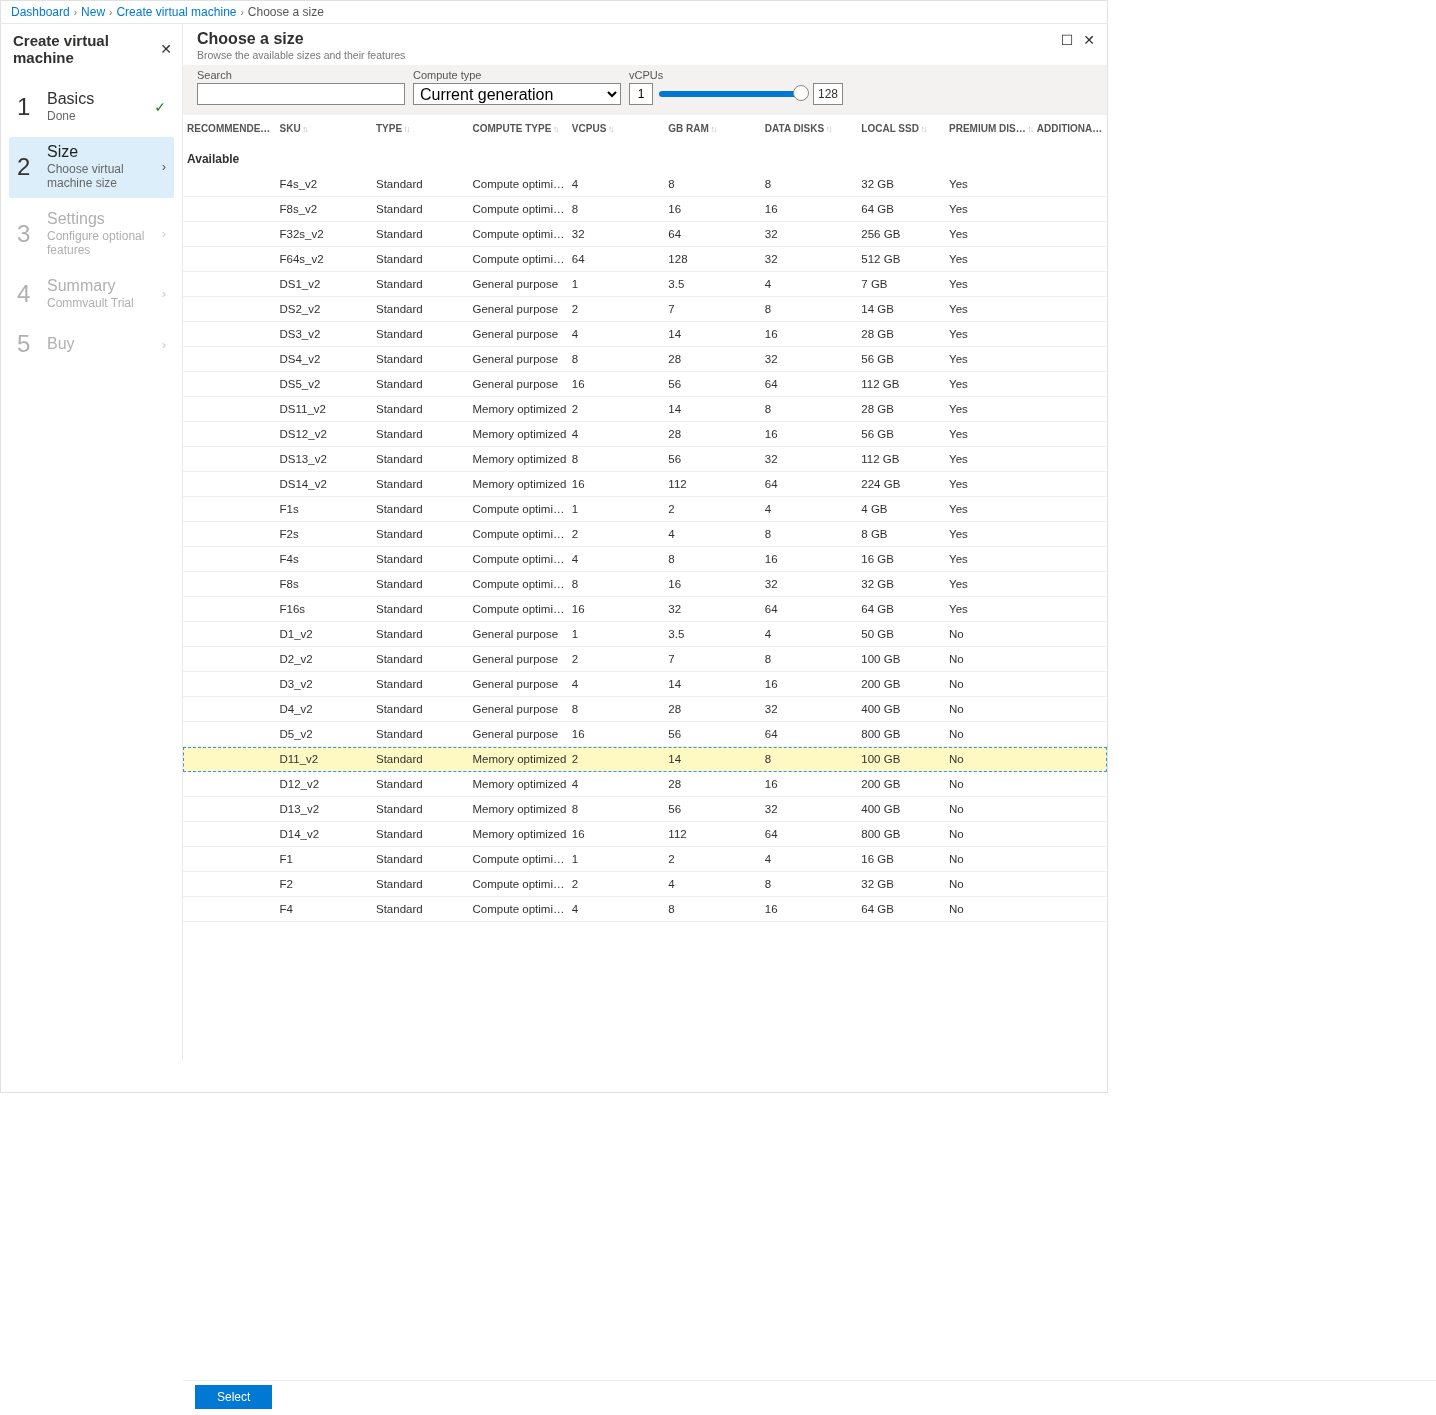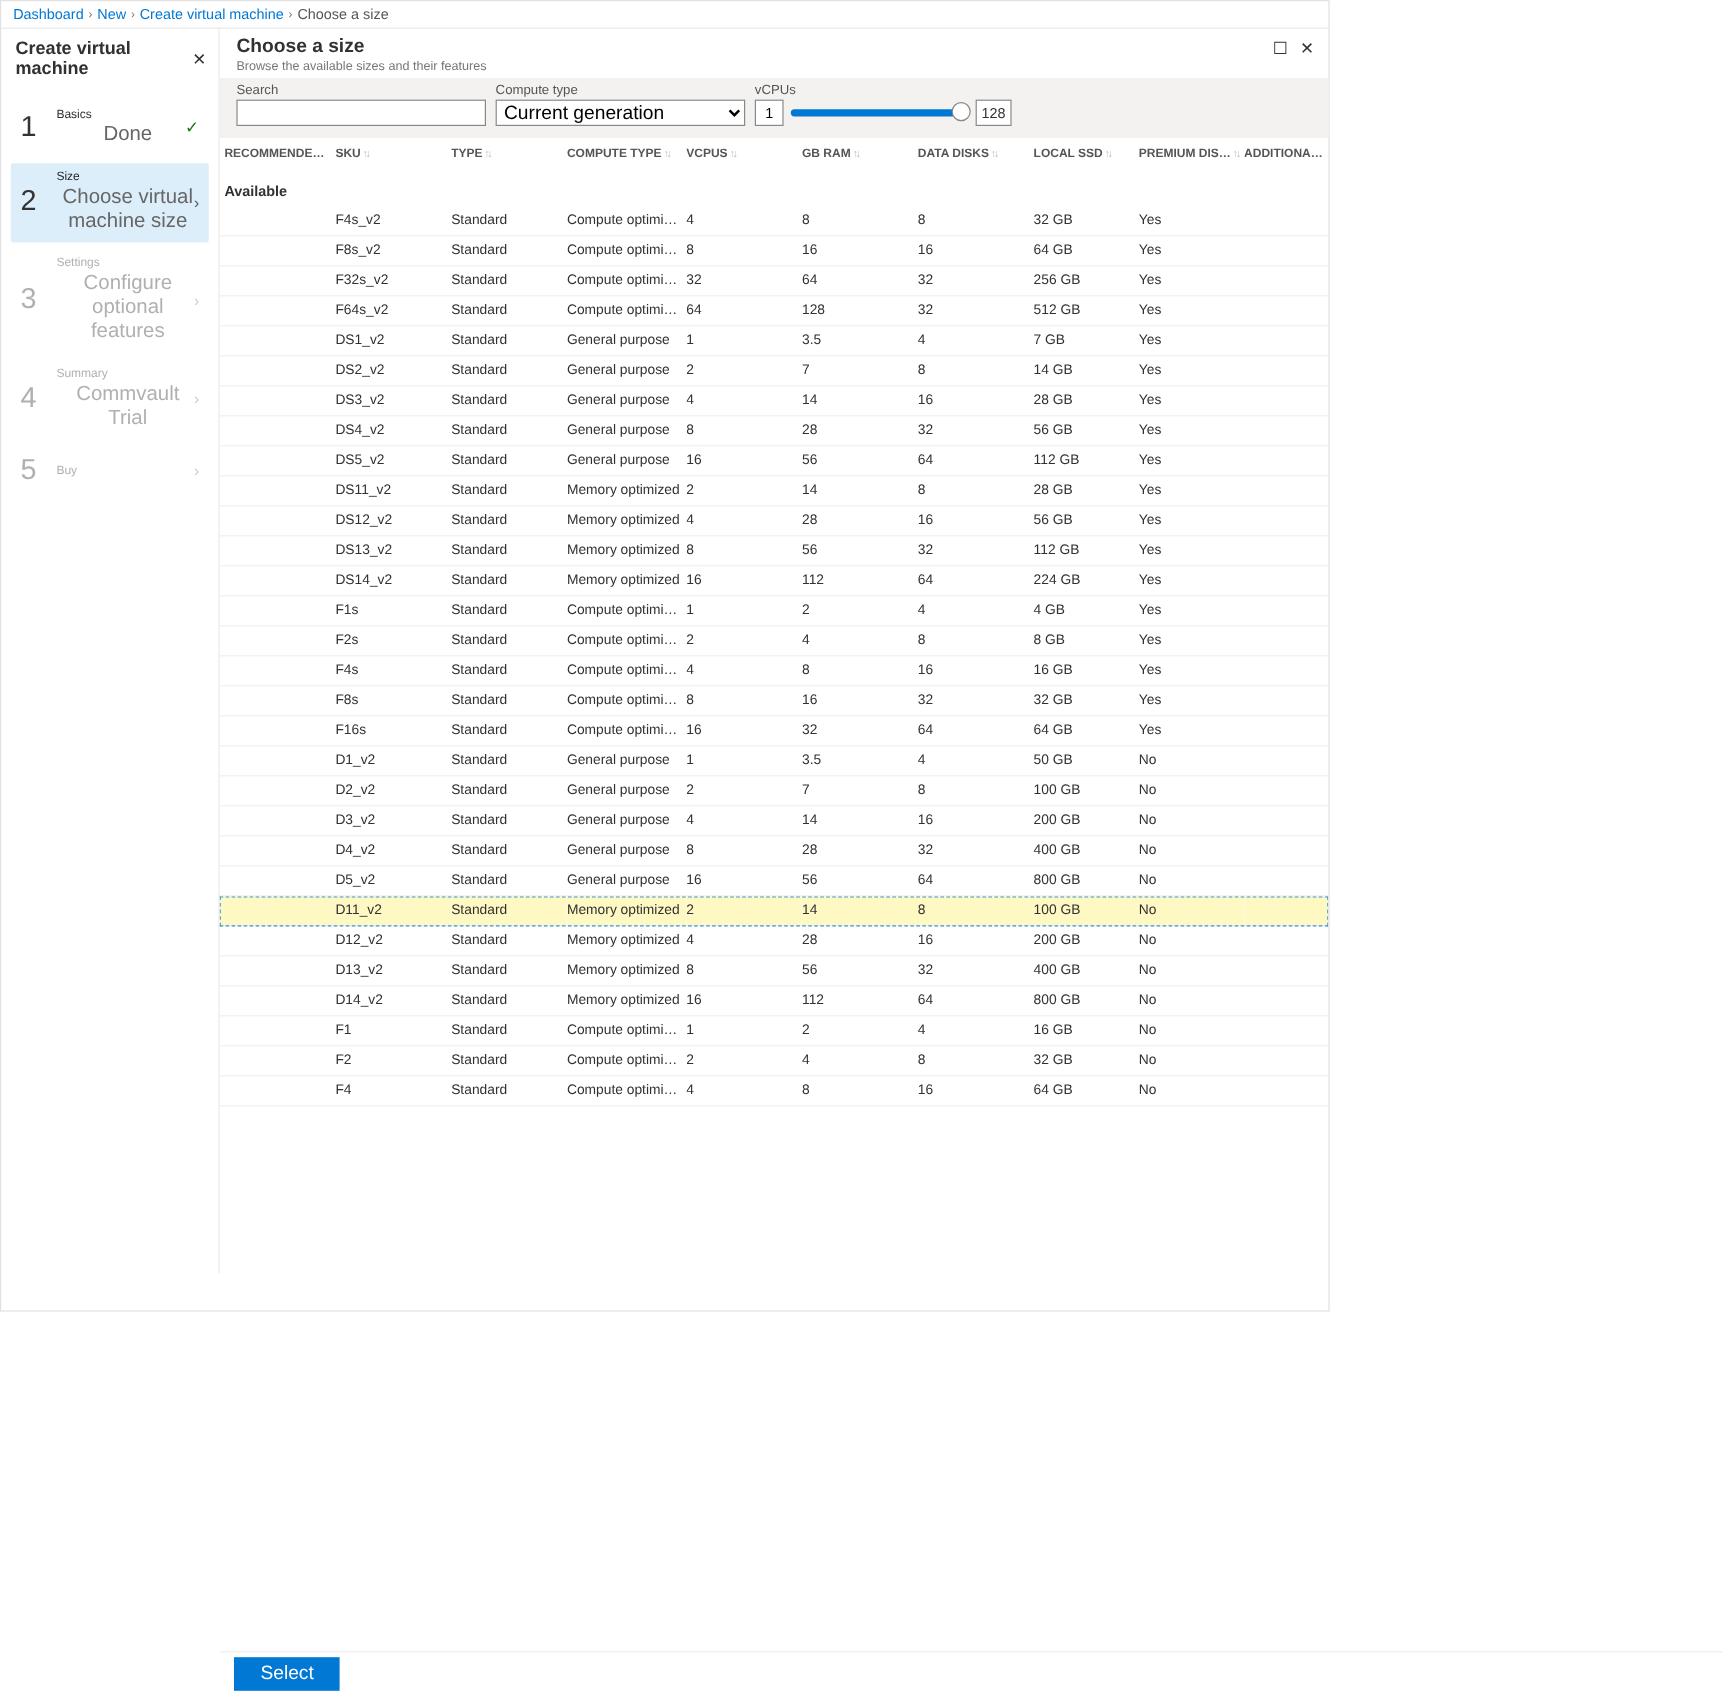--- a/index.html
+++ b/index.html
@@ -46,22 +46,22 @@
   .steps { padding: 4px 0 0 0; }
   .step {
     display:flex; align-items:center;
     margin: 2px 8px 6px 8px;
     padding: 6px 8px 8px 8px;
     border-radius: 2px;
     position: relative;
   }
   .step-num { font-size: 24px; font-weight: 300; width: 24px; color:#333; }
   .step-body { flex:1; margin-left: 6px; }
-  .step-title { font-size: 10px; }
-  .step-sub { font-size: 17px; color: #666; margin-top:1px;text-align:center; }
+  .step-title { font-size: 16px; }
+  .step-sub { font-size: 12px; color: #666; margin-top:1px; }
   .step.done .check { color:#107c10; font-size:14px; position:absolute; right:8px; }
   .step.active { background:#ddeefb; }
   .step.active .step-title { color:#222; }
   .step.disabled .step-num, .step.disabled .step-title, .step.disabled .step-sub { color:#b0b0b0; }
   .step .chev { position:absolute; right:8px; color:#888; font-size:13px; }
   .step.active .chev { color:#555; }
   .step.disabled .chev { color:#ccc; }
 
   
   .right { flex:1; display:flex; flex-direction:column; position:relative; }
@@ -135,21 +135,21 @@
 
   
   .footer {
     position:absolute; bottom:0; left:183px; right:0;
     background:#fff;
     border-top:1px solid #eee;
     padding: 4px 12px 6px 12px;
   }
   .select-btn {
     background:#0078d4; color:#fff; border:none;
-    padding: 5px 22px; font-size:16px; cursor:pointer;
+    padding: 5px 22px; font-size:12px; cursor:pointer;
   }
 
   
   .table-wrap::-webkit-scrollbar { width: 14px;}
   .table-wrap::-webkit-scrollbar-thumb { background:#c6c6c6;}
   .table-wrap::-webkit-scrollbar-track { background:#f4f4f4;}
 </style>
 </head>
 <body>
 

